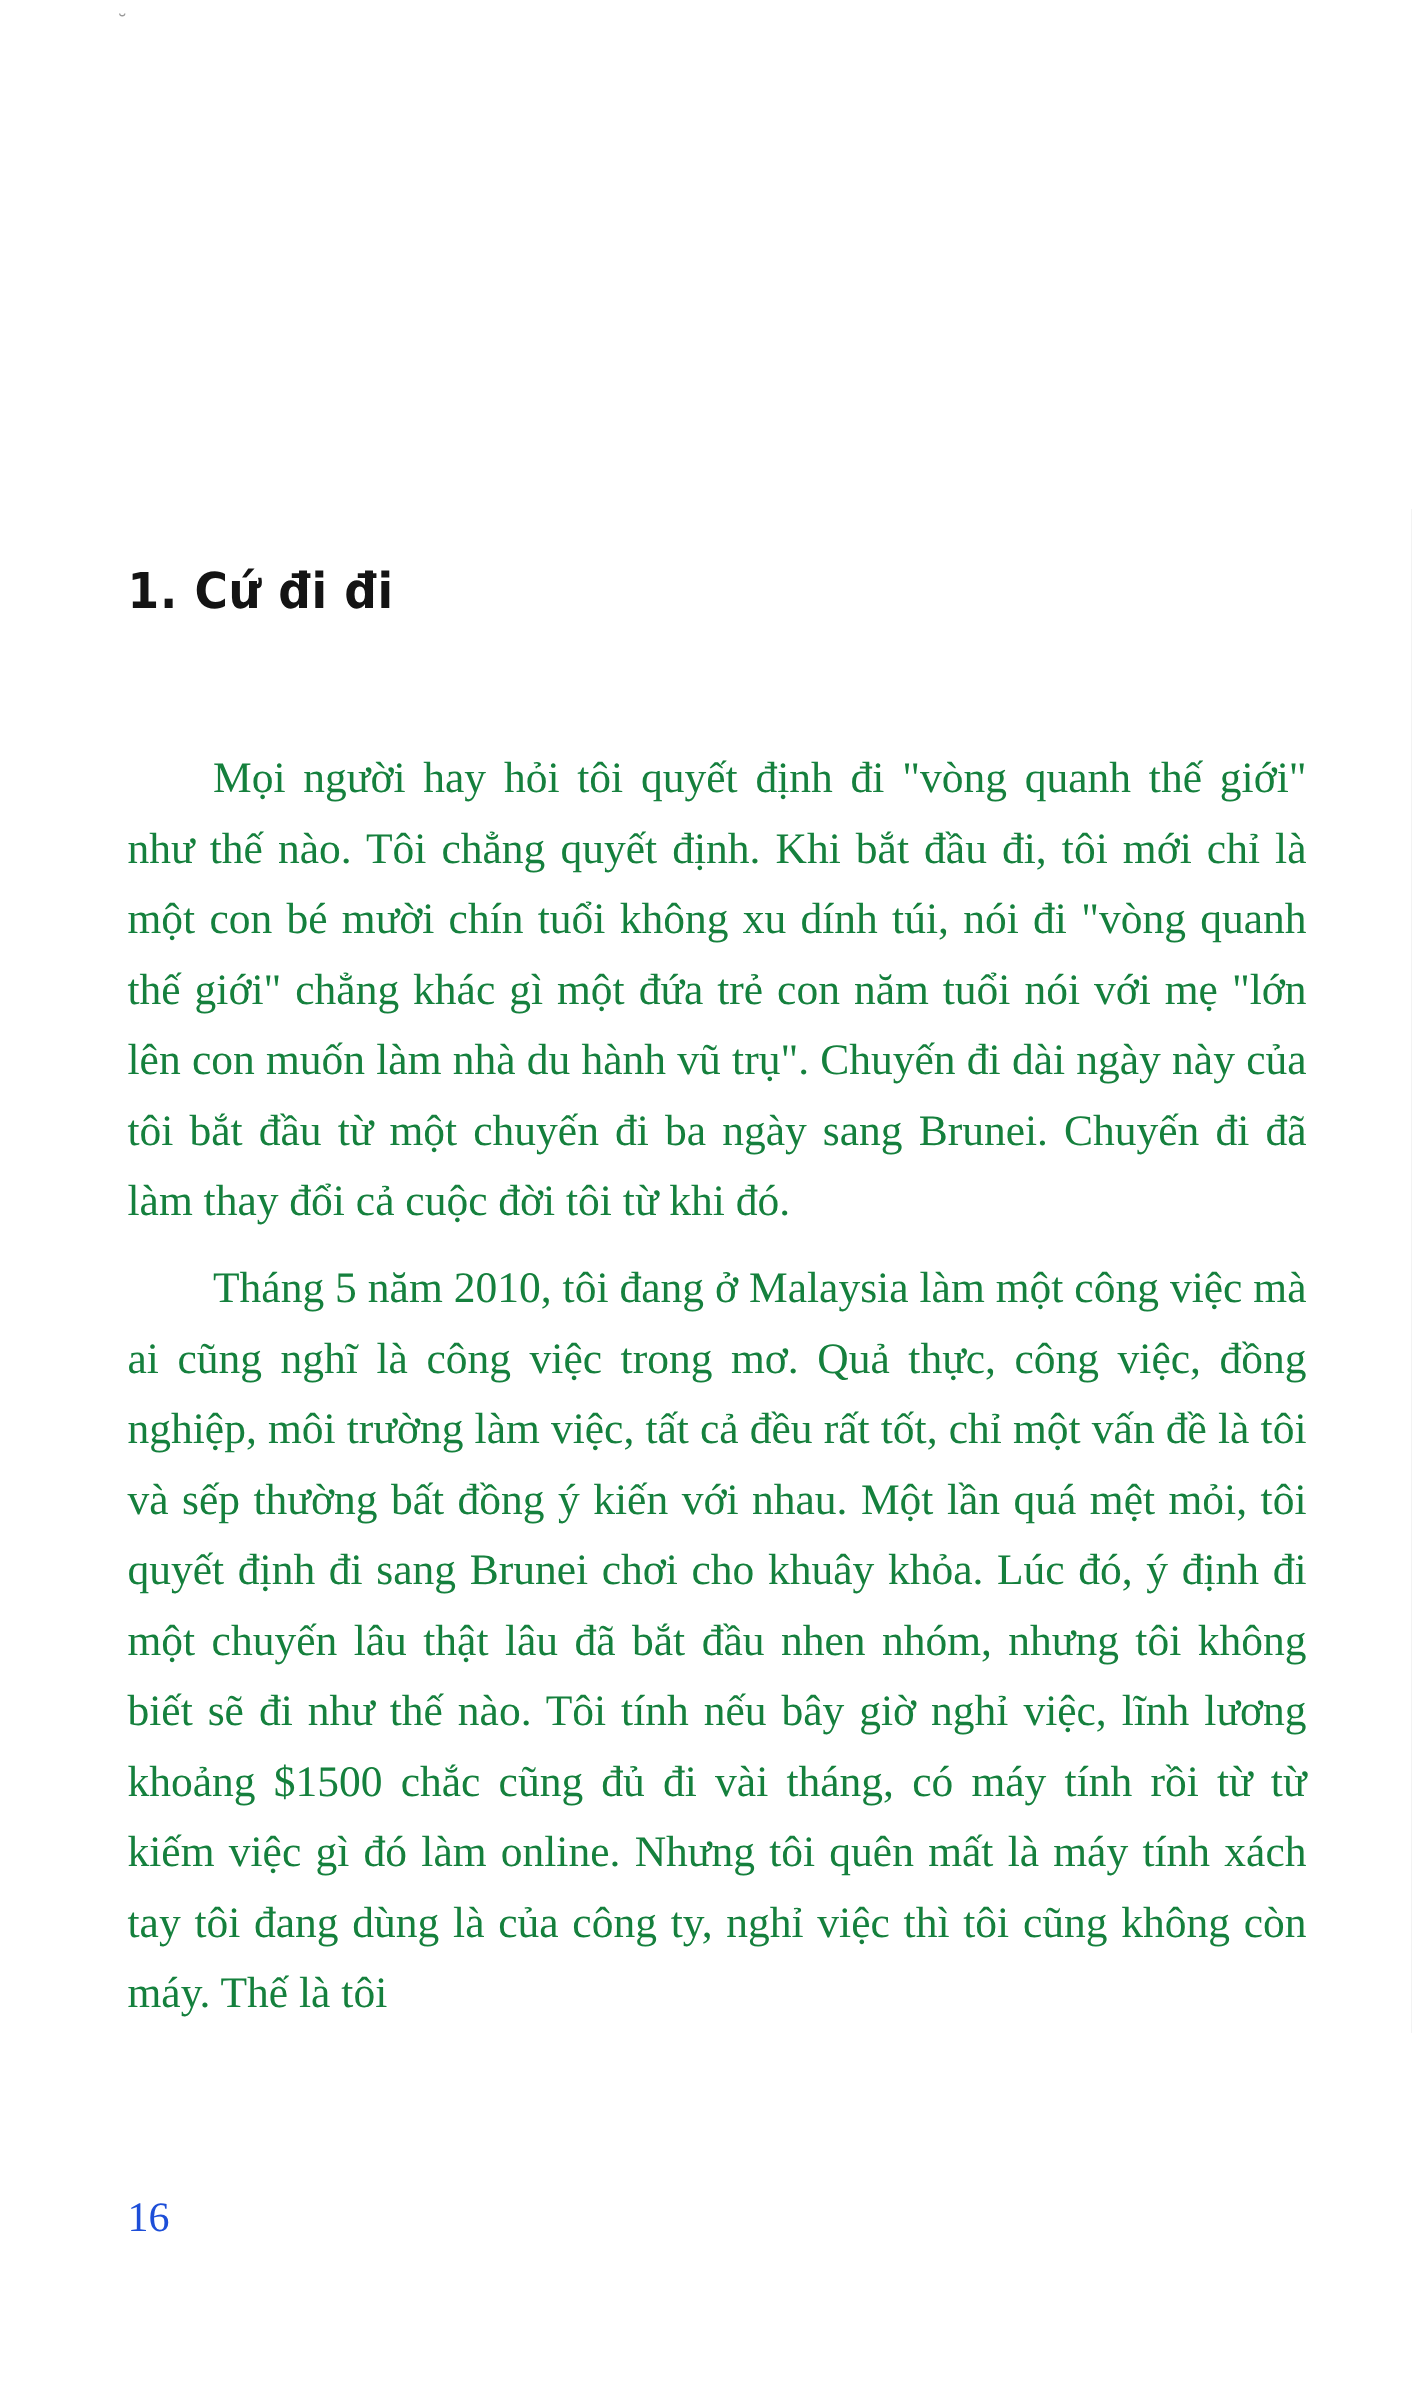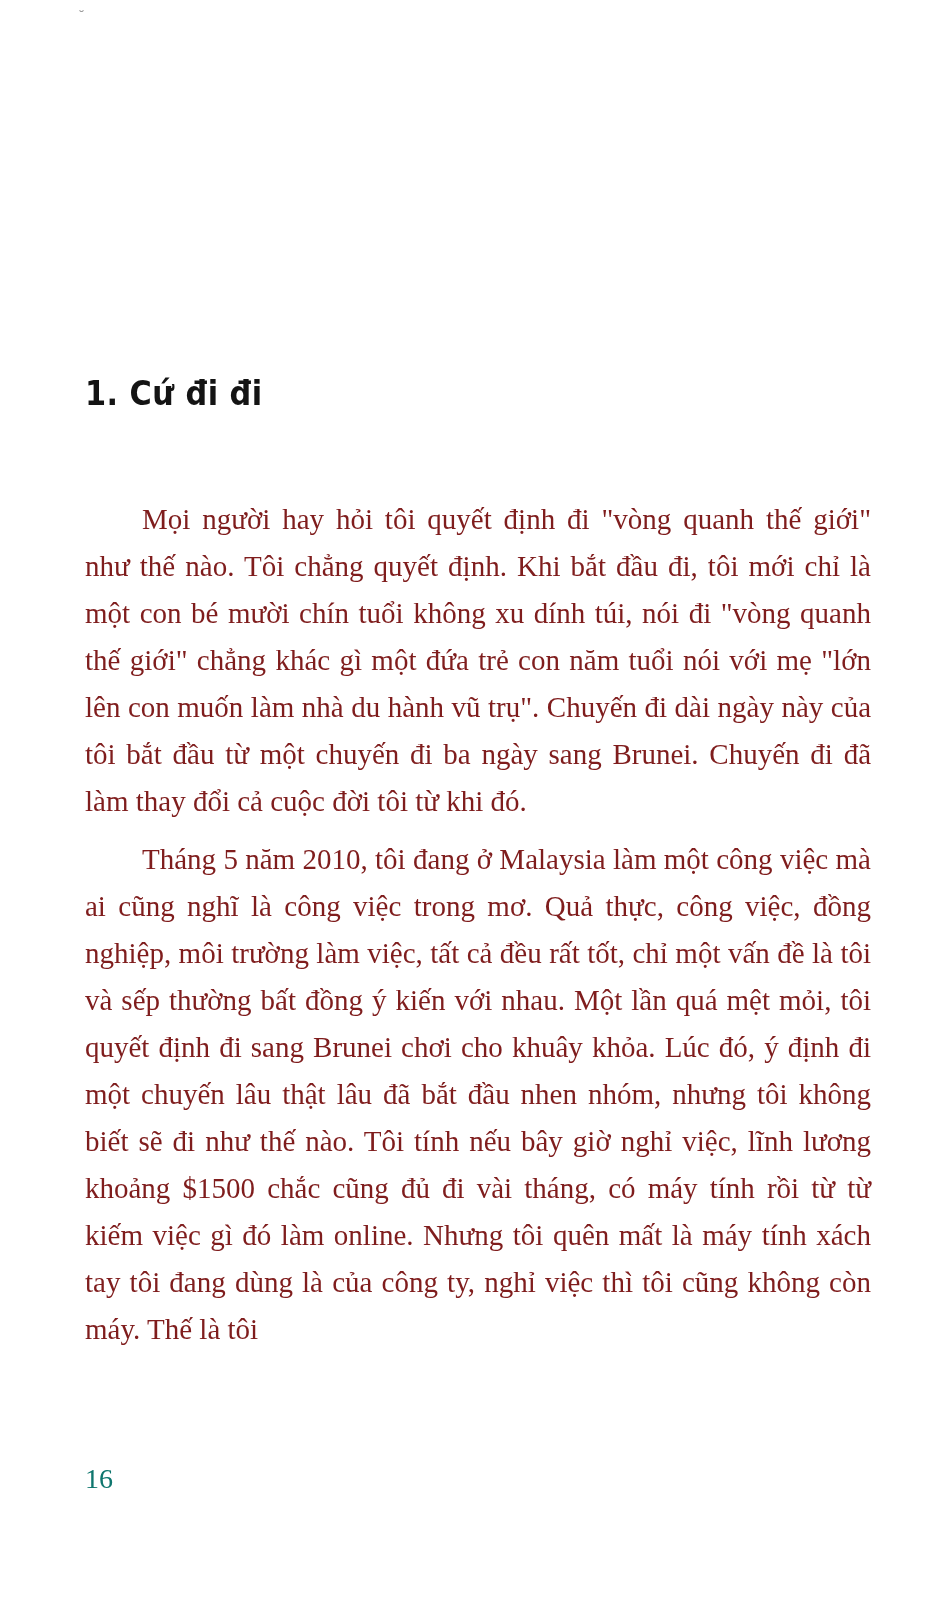--- a/index.html
+++ b/index.html
@@ -43,28 +43,28 @@
     top: 496px;
     left: 85px;
     width: 786px;
   }
   .body-text p {
     margin: 0 0 11px 0;
     font-size: 29px;
     line-height: 47px;
     text-align: justify;
     text-indent: 57px;
-    color: #7f1d1d;
+    color: #15803d;
   }
   .page-number {
     position: absolute;
     left: 85px;
     top: 1463px;
     font-size: 28px;
-    color: #0f766e;
+    color: #1d4ed8;
     font-family: "Liberation Serif", serif;
   }
 </style>
 </head>
 <body>
 
 <div class="book-page">
 
   <span class="scan-artifact">˘</span>
 

